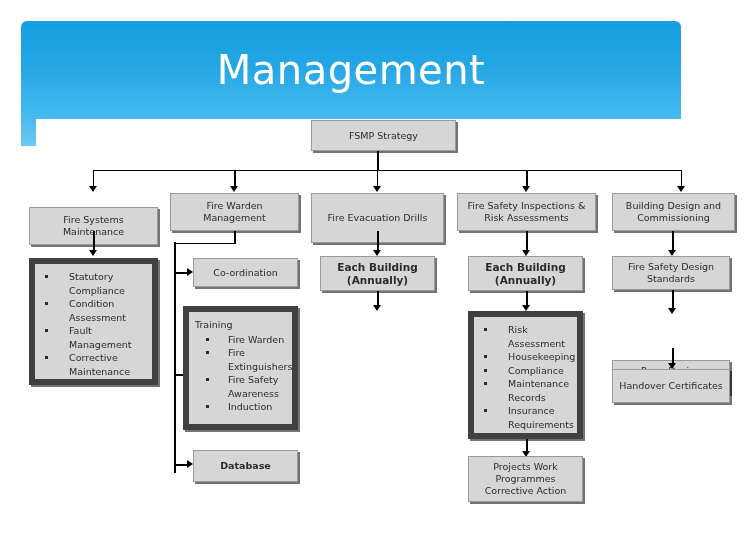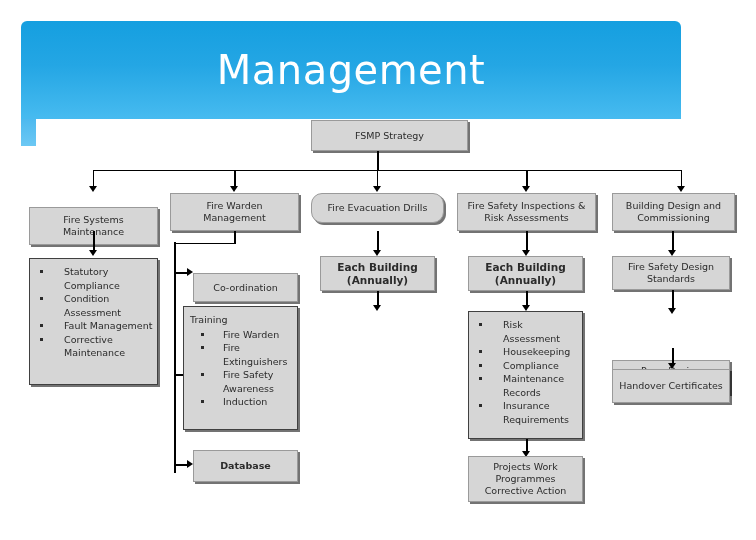--- a/index.html
+++ b/index.html
@@ -43,21 +43,21 @@
     line-height:12px;
     padding:3px 4px;
   }
   .box .txt{width:100%;}
   .box.bold{font-weight:bold;font-size:10.5px;line-height:13px;}
 
   
   .listbox{
     position:absolute;
     background:#d6d6d6;
-    border:1px solid #404040;
+    border:6px solid #404040;
     box-shadow:2px 2px 0 0 rgba(0,0,0,0.55);
     box-sizing:border-box;
     color:#2b2b2b;
     font-size:9.5px;
     line-height:13.5px;
     padding:6px 4px 6px 6px;
   }
   .listbox ul{list-style:none;margin:0;padding:0;}
   .listbox li{
     position:relative;padding-left:28px;margin:0;
@@ -92,21 +92,21 @@
 </head>
 <body>
 
 <div id="stage">
 
   <div class="banner">
     <div class="banner-title">Management</div>
   </div>
   <div class="banner-tail"></div>
 
-  <div class="box" style="left:311px;top:120px;width:157px;height:31px;">
+  <div class="box" style="left:311px;top:120px;width:145px;height:31px;">
     <span class="txt">FSMP Strategy</span>
   </div>
 
   <div class="vline" style="left:377px;top:151px;height:20px;"></div>
 
   <div class="hthin" style="left:93px;top:170px;width:589px;"></div>
 
   <div class="vthin" style="left:93px;top:170px;height:17px;"></div>
   <div class="arrow-d" style="left:89px;top:186px;"></div>
 
@@ -147,39 +147,39 @@
 
   <div class="hline" style="left:174px;top:272px;width:14px;"></div>
   <div class="arrow-r" style="left:187px;top:268px;"></div>
 
   <div class="hline" style="left:174px;top:374px;width:14px;"></div>
   <div class="arrow-r" style="left:187px;top:370px;"></div>
 
   <div class="hline" style="left:174px;top:464px;width:14px;"></div>
   <div class="arrow-r" style="left:187px;top:460px;"></div>
 
-  <div class="box" style="left:193px;top:258px;width:105px;height:29px;margin-top:15px;">
+  <div class="box" style="left:193px;top:258px;width:105px;height:29px;">
     <span class="txt">Co-ordination</span>
   </div>
 
   <div class="listbox ind" style="left:183px;top:306px;width:115px;height:124px;">
     <div class="grp-title">Training</div>
     <ul>
       <li>Fire Warden</li>
       <li>Fire Extinguishers</li>
       <li>Fire Safety Awareness</li>
       <li>Induction</li>
     </ul>
   </div>
 
   <div class="box" style="left:193px;top:450px;width:105px;height:32px;font-weight:bold;">
     <span class="txt">Database</span>
   </div>
 
-  <div class="box" style="left:311px;top:193px;width:133px;height:30px;border-radius:11px;">
+  <div class="box" style="left:311px;top:193px;width:133px;height:50px;">
     <span class="txt">Fire Evacuation Drills</span>
   </div>
   <div class="vline" style="left:377px;top:231px;height:20px;"></div>
   <div class="arrow-d" style="left:373px;top:250px;"></div>
 
   <div class="box bold" style="left:320px;top:256px;width:115px;height:35px;">
     <span class="txt">Each Building (Annually)</span>
   </div>
   <div class="vline" style="left:377px;top:291px;height:15px;"></div>
   <div class="arrow-d" style="left:373px;top:305px;"></div>

